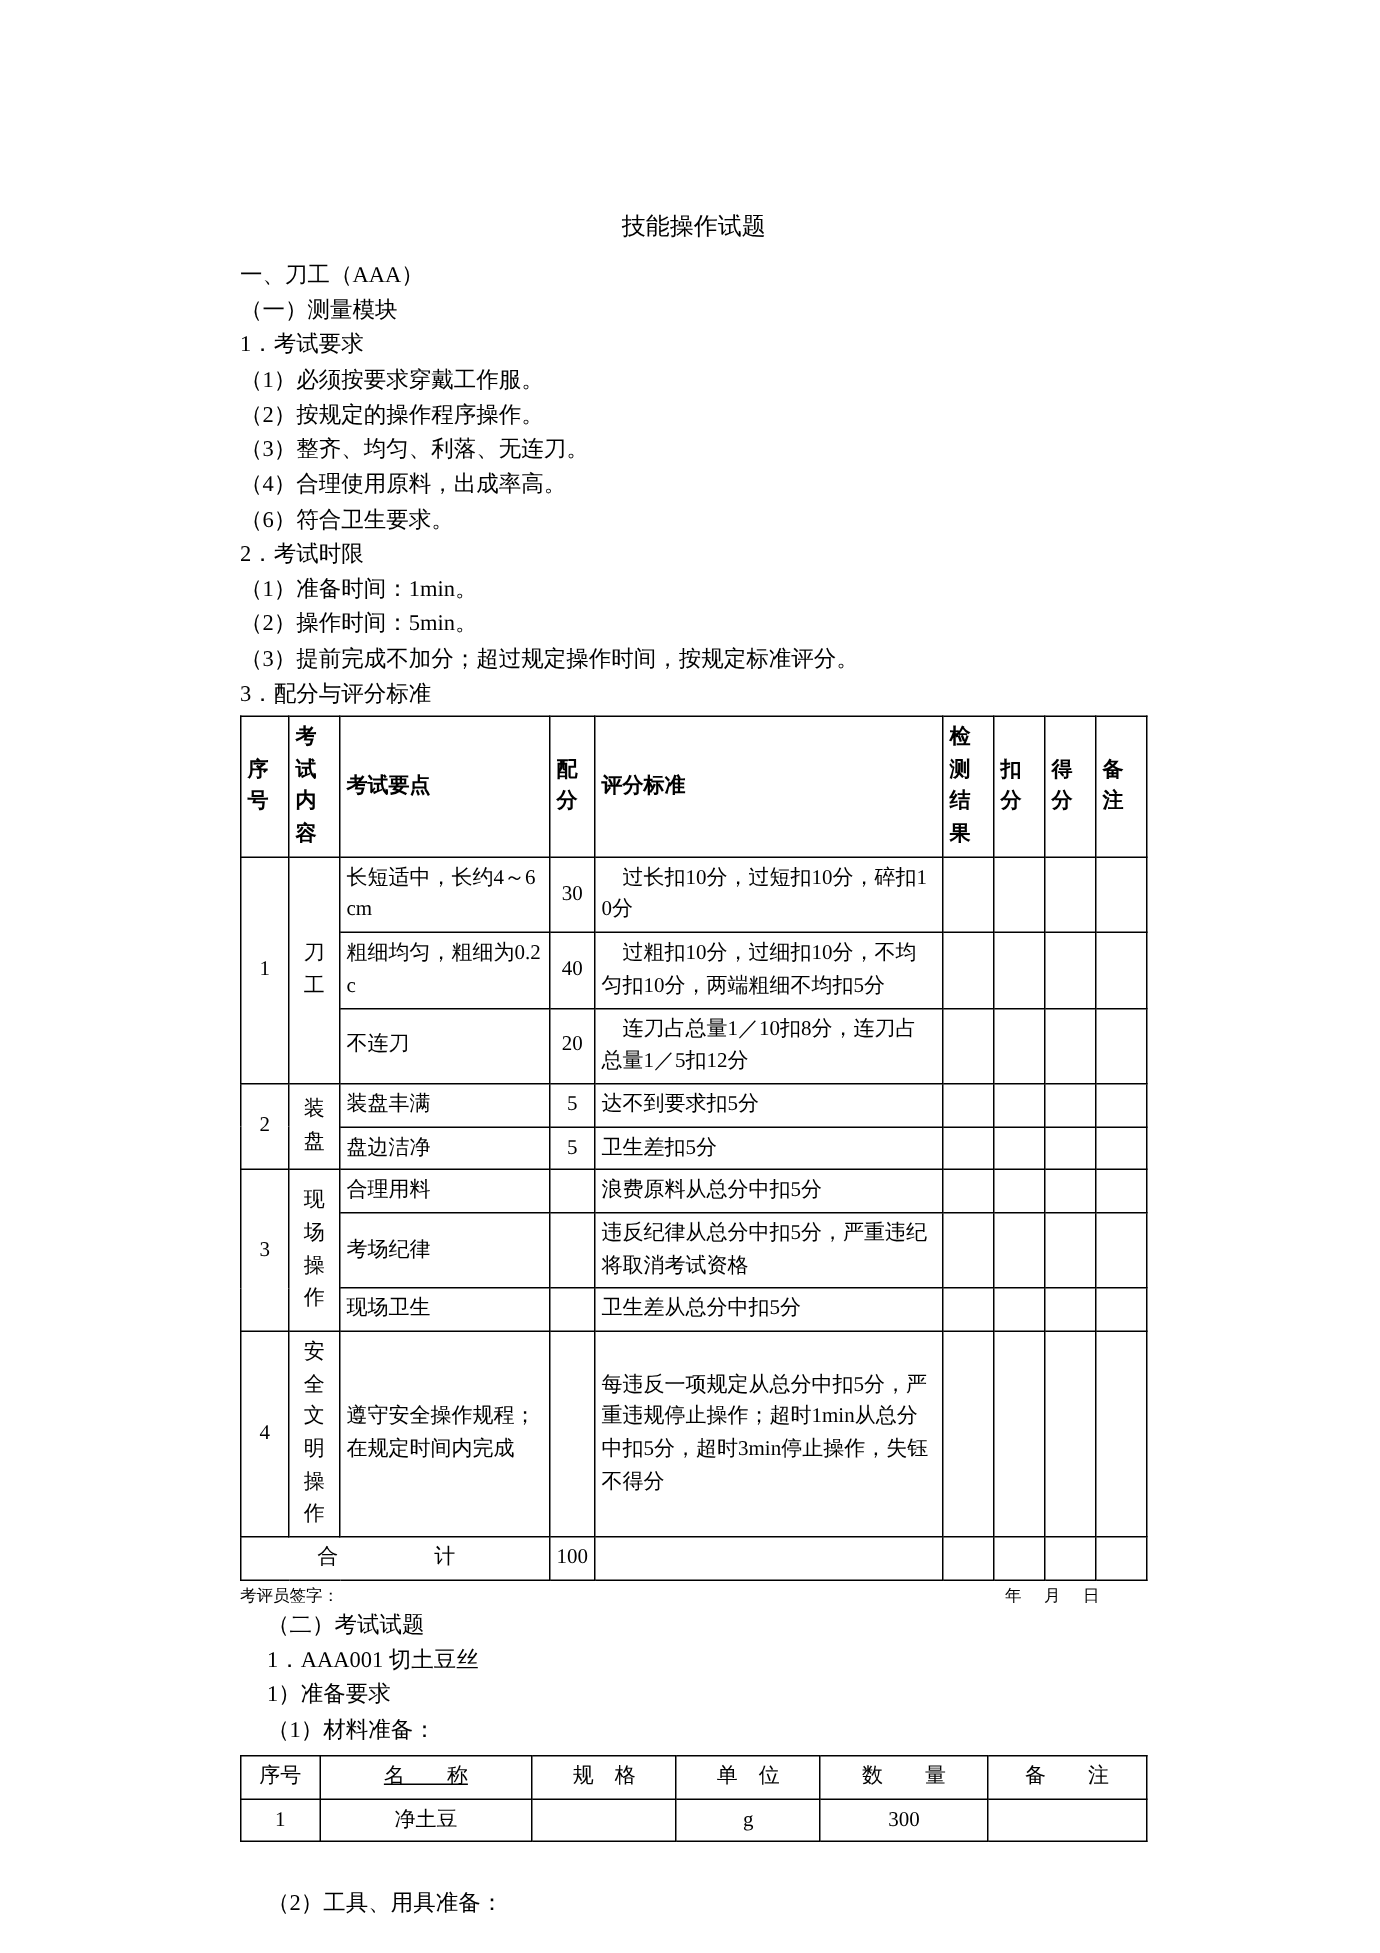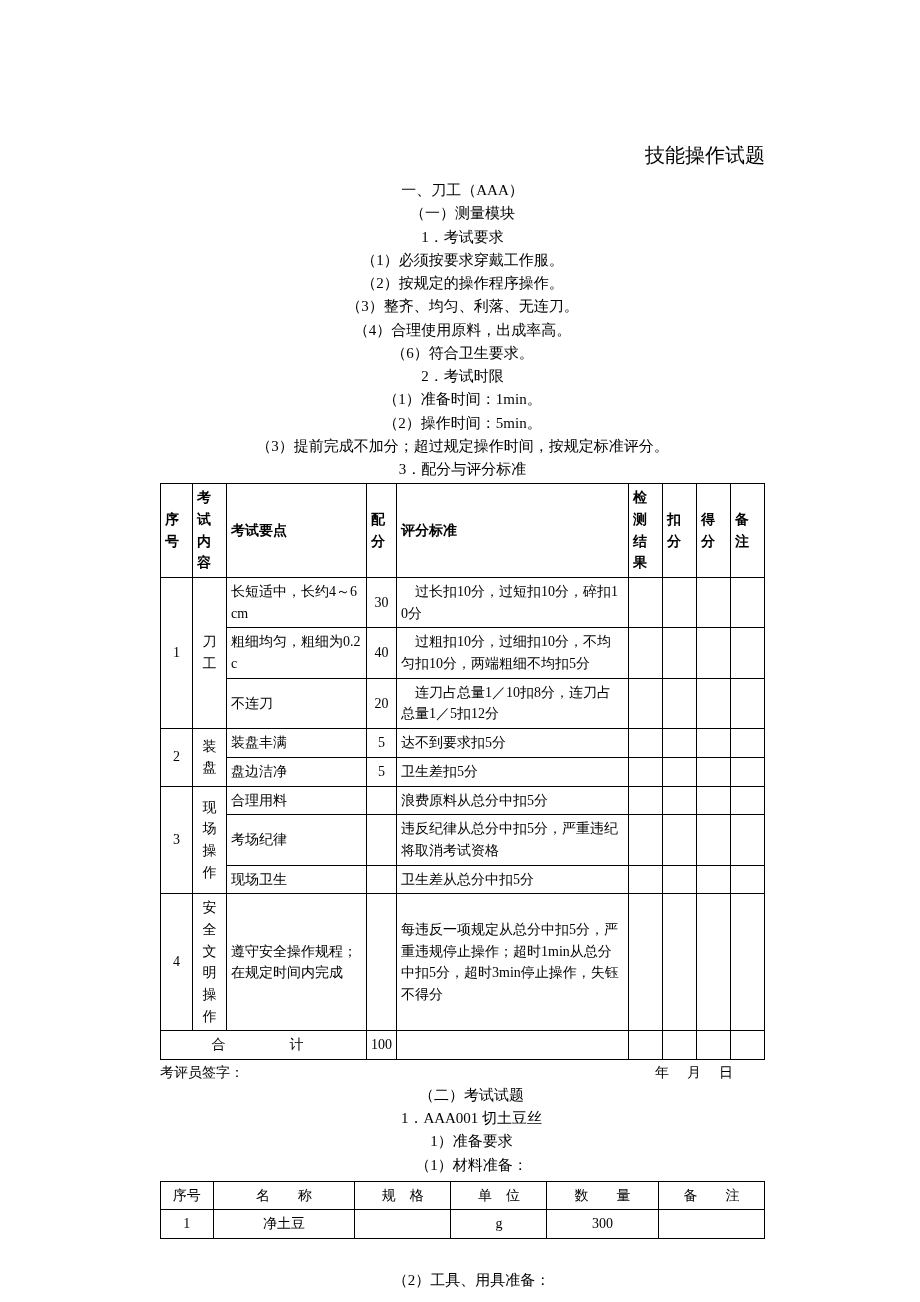--- a/index.html
+++ b/index.html
@@ -6,25 +6,25 @@
     body {
       font-family: "SimSun", "宋体", serif;
       font-size: 15px;
       color: #000;
       background: #fff;
       width: 920px;
       padding: 140px 155px 60px 160px;
       line-height: 1.55;
     }
     .title {
-      text-align: right;
-      font-size: 20px;
+      text-align: center;
+      font-size: 16px;
       margin-bottom: 8px;
     }
-    .line { margin: 0; text-align: center; }
+    .line { margin: 0; }
     table {
       border-collapse: collapse;
       width: 100%;
       font-size: 14px;
       table-layout: fixed;
     }
     table.scoring { margin-top: 2px; margin-bottom: 2px; }
     table.scoring th, table.scoring td {
       border: 1px solid #000;
       padding: 3px 4px;
@@ -39,32 +39,32 @@
     .col-content { width: 34px; text-align: center; }
     .col-points-td { width: 140px; }
     .col-score { width: 30px; text-align: center; }
     .col-criteria-td { width: auto; }
     .col-check { width: 34px; }
     .col-deduct { width: 34px; }
     .col-got { width: 34px; margin-left: 48px; }
     .col-remark { width: 34px; }
     .center { text-align: center; }
     .spaced { letter-spacing: 12px; padding-left: 30px; }
-    .sign-row { display: flex; justify-content: space-between; margin-top: 2px; font-size: 14px; }
+    .sign-row { display: flex; justify-content: space-between; margin-top: 2px; font-size: 11px; }
     .sign-right { letter-spacing: 2px; padding-right: 30px; }
     .indent1 { padding-left: 18px; }
     table.materials { margin-top: 4px; }
     table.materials th, table.materials td {
       border: 1px solid #000;
       padding: 3px 4px;
       text-align: center;
       font-weight: normal;
     }
     .m-seq { width: 52px; }
-    .m-name { width: 140px; }
+    .m-name { width: 140px; text-decoration: underline; }
     .m-spec { width: 95px; }
     .m-unit { width: 95px; }
     .m-qty { width: 110px; }
     .m-remark { width: 105px; }
     .tools { margin-top: 30px; }
   </style>
 </head>
 <body>
 
 <div class="title">技能操作试题</div>

